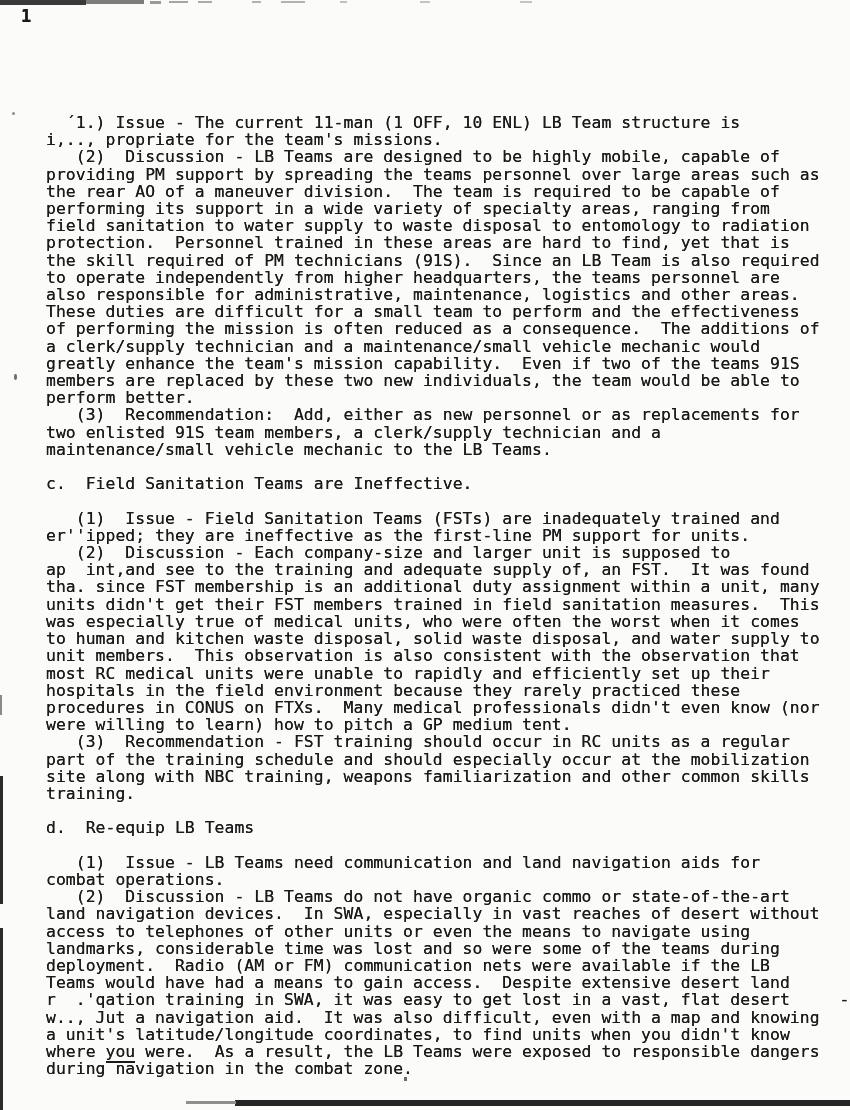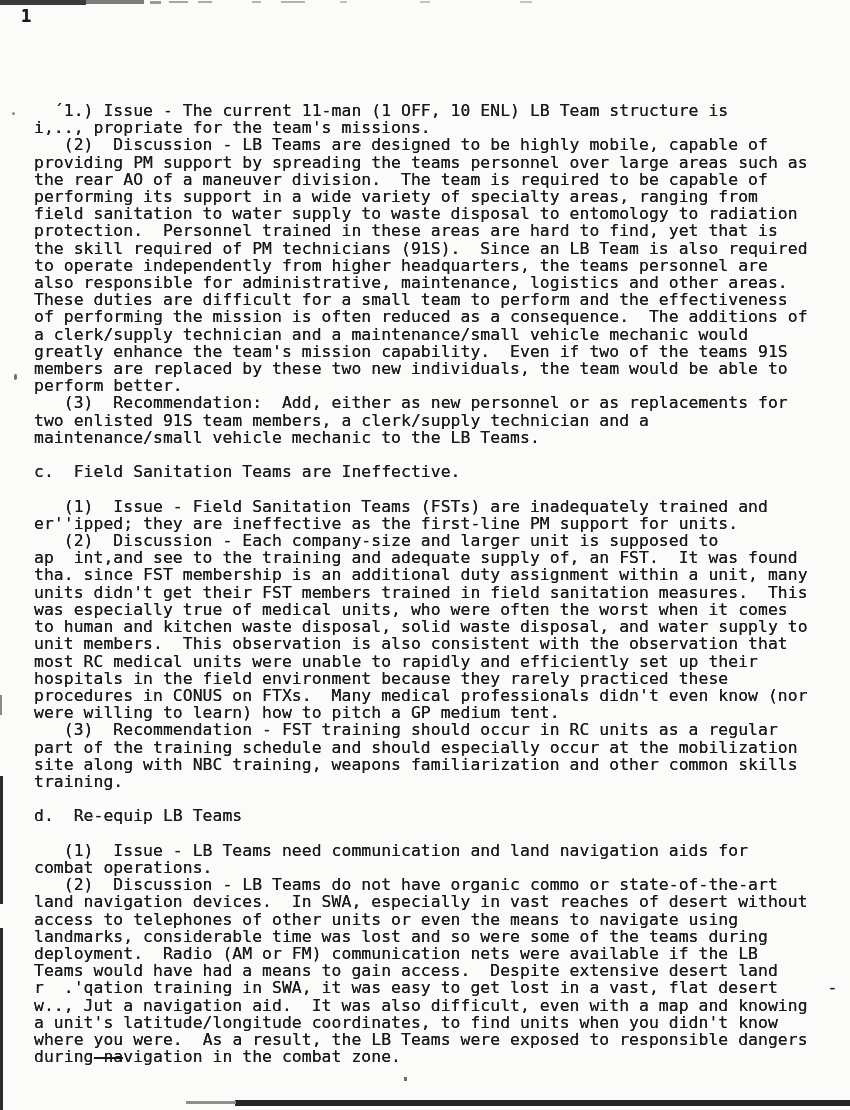--- a/index.html
+++ b/index.html
@@ -22,33 +22,33 @@
     top: 6px;
     font-size: 17px;
     font-weight: bold;
     color: #1c1c1c;
     text-shadow: 0 0 0.5px #1c1c1c;
   }
   pre.doc-body {
     position: absolute;
     left: 30px;
     top: 98px;
-    margin: 4px;
+    margin: 16px;
     font-family: "DejaVu Sans Mono", "Liberation Mono", monospace;
     font-size: 16.4px;
     line-height: 17.2px;
     letter-spacing: 0.05px;
     color: #1a1a1a;
     text-shadow: 0 0 0.55px rgba(20,20,20,0.9);
     white-space: pre;
   }
   pre.doc-body span { text-shadow: inherit; }
   .underlined {
     border-bottom: 2px solid #1a1a1a;
-    padding-bottom: 8px;
+    padding-bottom: 0px;
   }
   
   .artifact { position: absolute; pointer-events: none; }
   .a-top-1   { left: 0;   top: 0;    width: 86px;  height: 5px; background: #3a3a3a; }
   .a-top-2   { left: 86px; top: 0;   width: 58px;  height: 4px; background: #7d7d7b; }
   .a-top-3   { left: 150px; top: 1px; width: 11px; height: 3px; background: #9a9a98; }
   .a-top-4   { left: 169px; top: 1px; width: 19px; height: 2px; background: #a5a5a3; }
   .a-top-5   { left: 198px; top: 1px; width: 14px; height: 2px; background: #ababa9; }
   .a-top-6   { left: 252px; top: 1px; width: 9px;  height: 2px; background: #b2b2b0; }
   .a-top-7   { left: 281px; top: 1px; width: 24px; height: 2px; background: #b2b2b0; }

